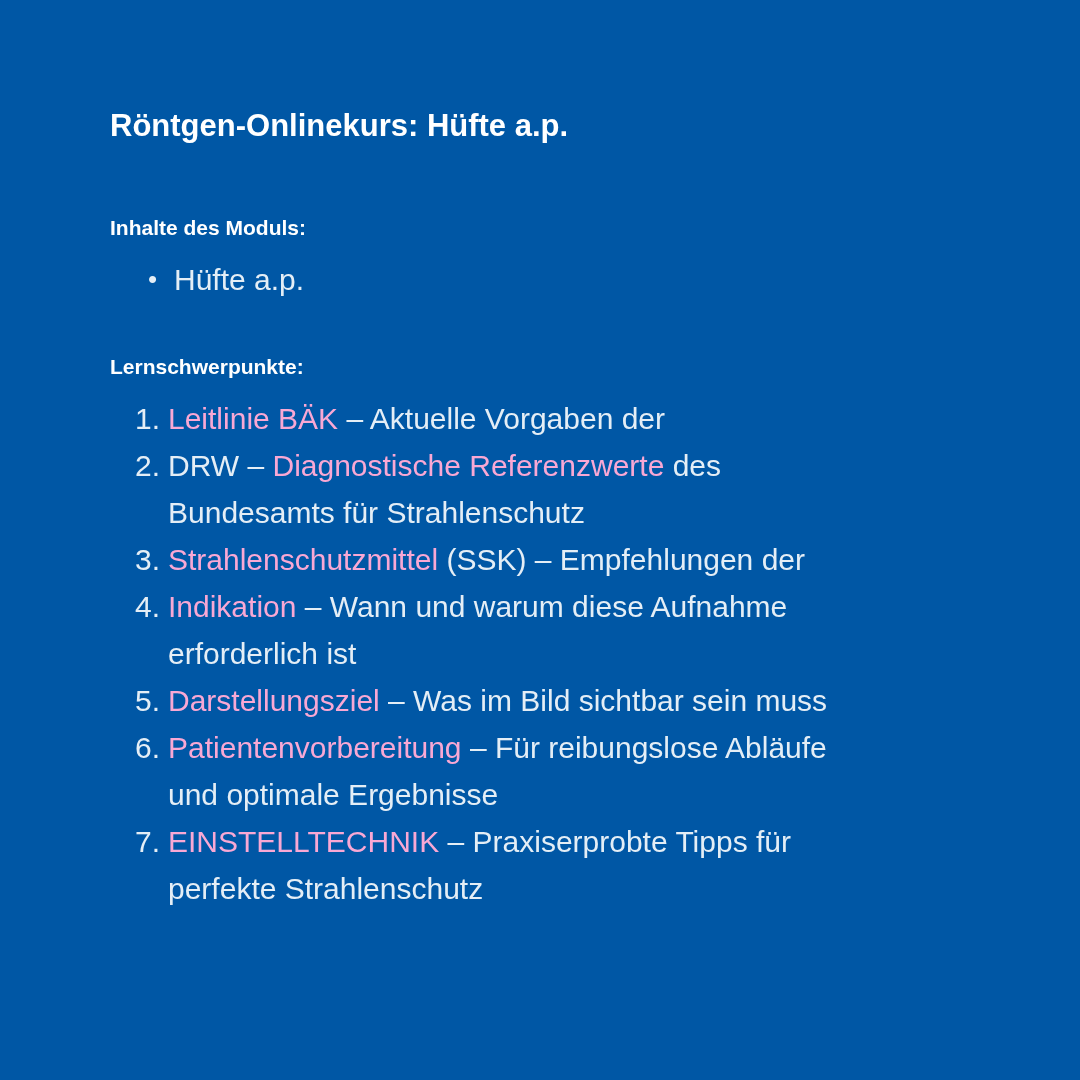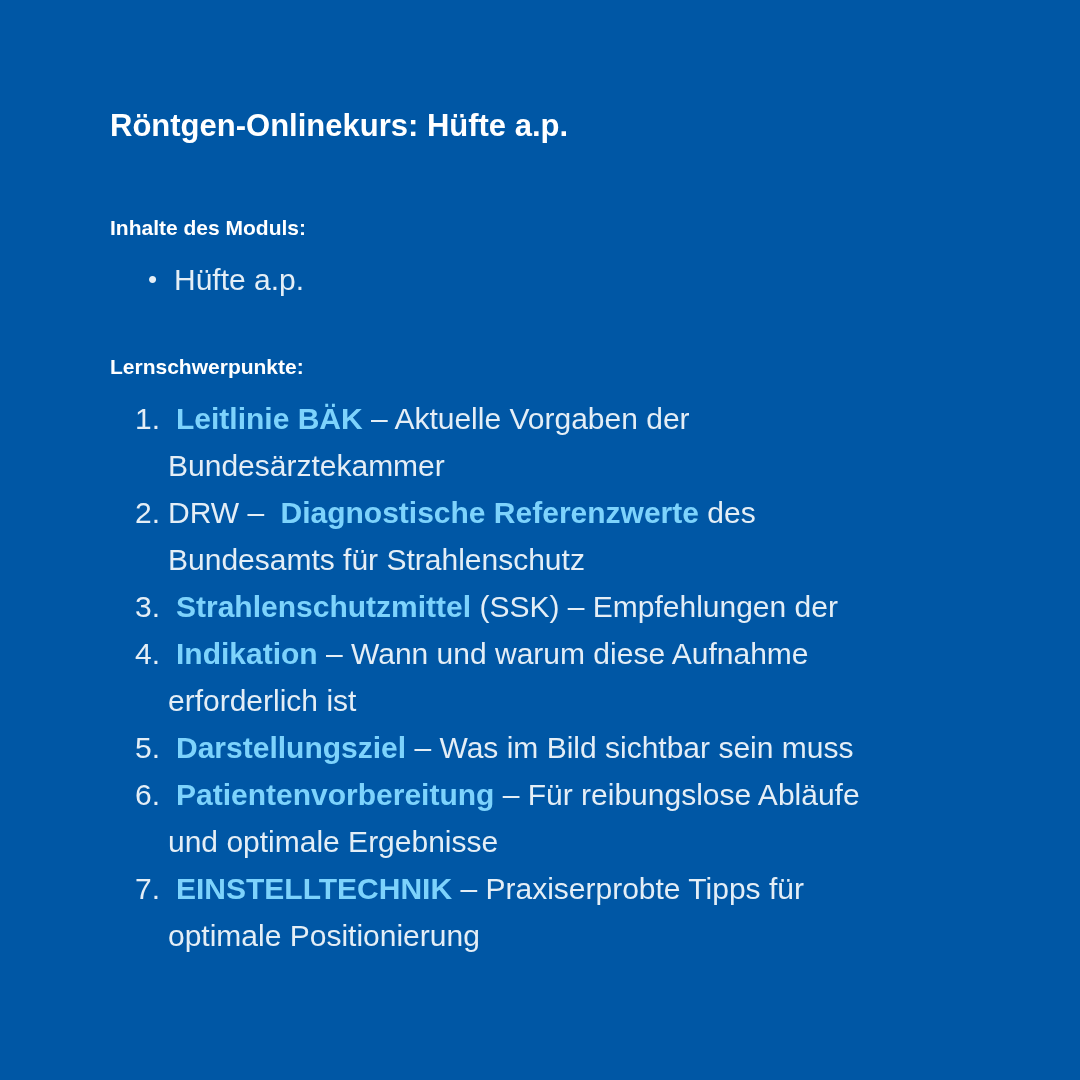--- a/index.html
+++ b/index.html
@@ -59,44 +59,43 @@
     flex: 0 0 26px;
     font-size: 26px;
   }
   ol.numbered .num {
     flex: 0 0 33px;
   }
   .txt {
     flex: 1 1 auto;
   }
   .b {
-    font-weight: 700;
-    color: #7dd3fc;
-    margin-left: 8px;
+    font-weight: 400;
+    color: #f9a8d4;
   }
 </style>
 </head>
 <body>
 
 <div class="slide">
   <h1 class="title">Röntgen-Onlinekurs: Hüfte a.p.</h1>
 
   <h2 class="heading">Inhalte des Moduls:</h2>
   <ul class="bullets" id="bullet-list">
       <li>
         <span class="num">•</span>
         <div class="txt">Hüfte a.p.</div>
       </li>
     </ul>
 
   <h2 class="heading second">Lernschwerpunkte:</h2>
   <ol class="numbered" id="focus-list">
       <li>
         <span class="num">1.</span>
-        <div class="txt"><span class="b">Leitlinie BÄK</span><span> – Aktuelle Vorgaben der</span><br><span>Bundesärztekammer</span></div>
+        <div class="txt"><span class="b">Leitlinie BÄK</span><span> – Aktuelle Vorgaben der</span><br></div>
       </li>
       <li>
         <span class="num">2.</span>
         <div class="txt"><span>DRW – </span><span class="b">Diagnostische Referenzwerte</span><span> des</span><br><span>Bundesamts für Strahlenschutz</span></div>
       </li>
       <li>
         <span class="num">3.</span>
         <div class="txt"><span class="b">Strahlenschutzmittel</span><span> (SSK) – Empfehlungen der</span><br></div>
       </li>
       <li>
@@ -106,16 +105,16 @@
       <li>
         <span class="num">5.</span>
         <div class="txt"><span class="b">Darstellungsziel</span><span> – Was im Bild sichtbar sein muss</span></div>
       </li>
       <li>
         <span class="num">6.</span>
         <div class="txt"><span class="b">Patientenvorbereitung</span><span> – Für reibungslose Abläufe</span><br><span>und optimale Ergebnisse</span></div>
       </li>
       <li>
         <span class="num">7.</span>
-        <div class="txt"><span class="b">EINSTELLTECHNIK</span><span> – Praxiserprobte Tipps für</span><br><span>optimale Positionierung</span></div>
+        <div class="txt"><span class="b">EINSTELLTECHNIK</span><span> – Praxiserprobte Tipps für</span><br><span>perfekte Strahlenschutz</span></div>
       </li>
     </ol>
 </div>
 
 </body></html>

